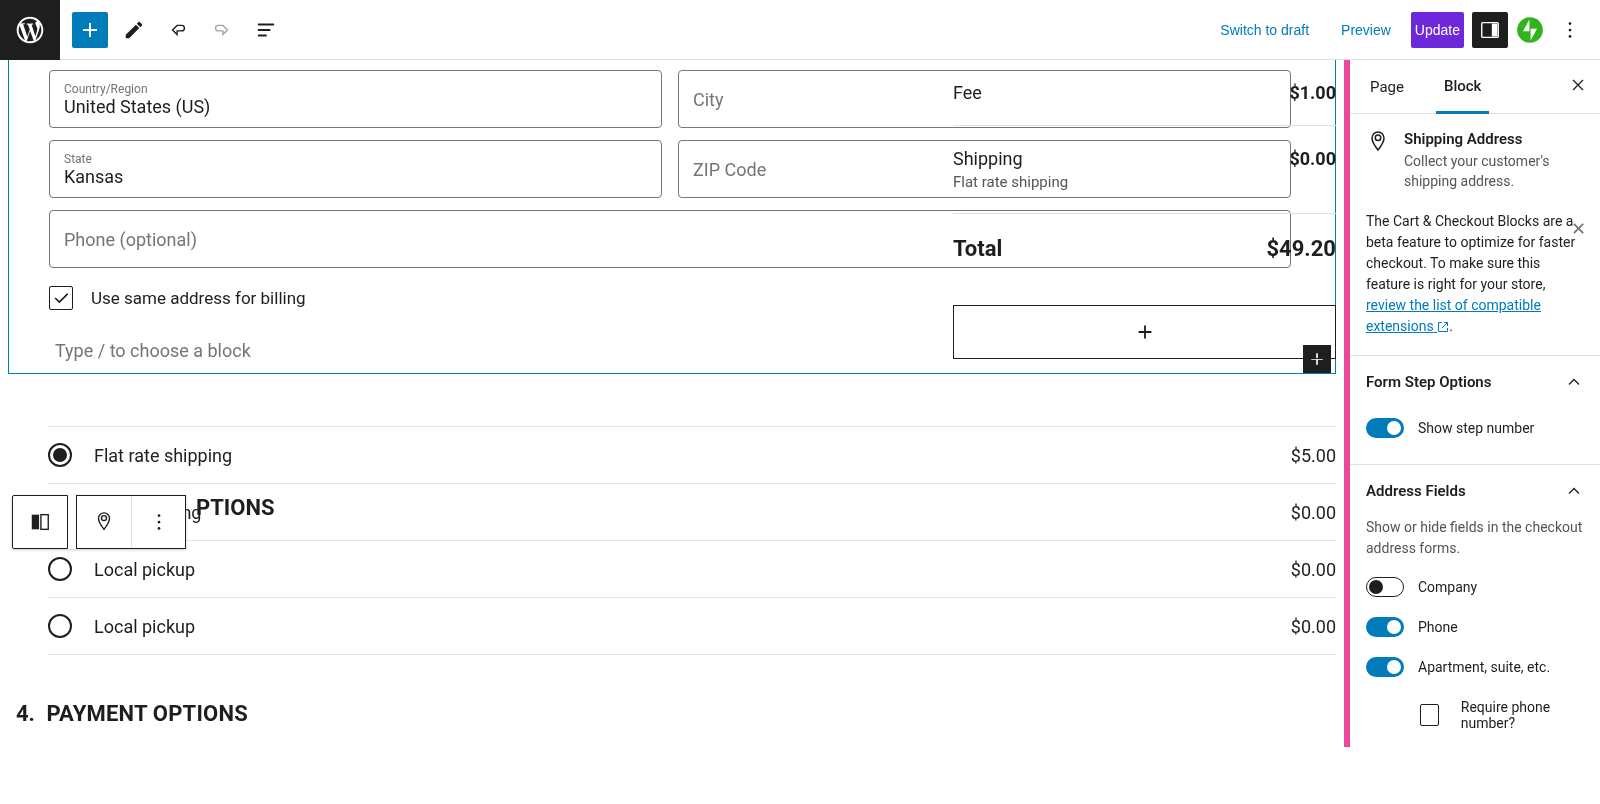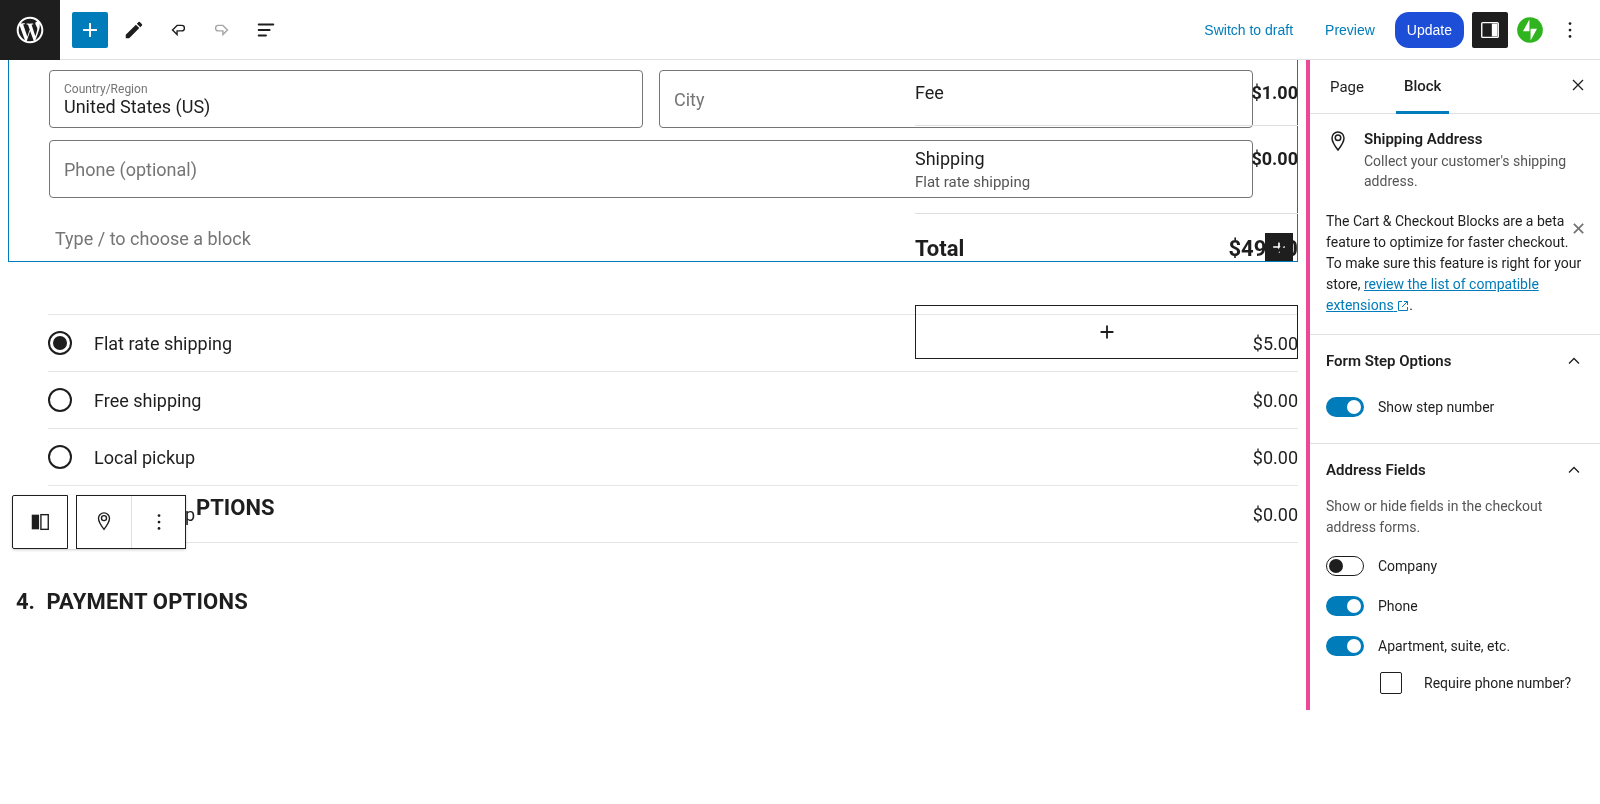--- a/index.html
+++ b/index.html
@@ -7,27 +7,27 @@
     
     .top-bar { display: flex; align-items: center; height: 60px; border-bottom: 1px solid #e0e0e0; }
     .wp-logo { width: 60px; height: 60px; background: #1e1e1e; display: flex; align-items: center; justify-content: center; }
     .wp-logo svg { width: 32px; height: 32px; fill: #fff; }
     .toolbar-left { display: flex; align-items: center; gap: 8px; padding: 0 12px; }
     .toolbar-btn { width: 36px; height: 36px; display: flex; align-items: center; justify-content: center; background: transparent; border: none; cursor: pointer; border-radius: 2px; }
     .toolbar-btn.add { background: #007cba; color: #fff; }
     .toolbar-btn.add svg { fill: #fff; }
     .toolbar-right { margin-left: auto; display: flex; align-items: center; gap: 8px; padding-right: 12px; }
     .link-btn { background: none; border: none; color: #007cba; font-size: 14px; padding: 8px 12px; cursor: pointer; }
-    .update-btn { background: #1d4ed8; color: #fff; border: none; padding: 10px 12px; font-size: 14px; cursor: pointer; border-radius: 14px; }
+    .update-btn { background: #6d28d9; color: #fff; border: none; padding: 10px 4px; font-size: 14px; cursor: pointer; border-radius: 2px; }
     .icon-btn-dark { width: 36px; height: 36px; background: #1e1e1e; display: flex; align-items: center; justify-content: center; border-radius: 2px; cursor: pointer; }
     .jetpack-icon { width: 28px; height: 28px; }
 
     .main-layout { display: flex; }
     .editor-area { flex: 1; padding: 0 8px; position: relative; }
-    .sidebar { width: 294px; border-left: 4px solid #ec4899; }
+    .sidebar { width: 256px; border-left: 6px solid #ec4899; }
 
     .selected-block { border: 1.5px solid #007cba; border-top: none; padding: 10px 44px 12px 40px; min-width: 760px; }
     .field-row { display: flex; gap: 16px; margin-bottom: 12px; }
     .txt-field { flex: 1; border: 1px solid #757575; border-radius: 4px; padding: 6px 14px; min-height: 58px; display: flex; flex-direction: column; justify-content: center; }
     .txt-field.filled .fl-label { font-size: 12px; color: #757575; }
     .txt-field .fl-value { font-size: 18px; }
     .txt-field.empty .fl-placeholder { font-size: 18px; color: #757575; }
     .full-field { width: 100%; }
     .checkbox-row { display: flex; align-items: center; gap: 18px; margin-top: 18px; }
     .chk { width: 24px; height: 24px; border: 1.5px solid #1e1e1e; border-radius: 2px; display: flex; align-items: center; justify-content: center; }
@@ -82,21 +82,21 @@
     .sb-panel-title { font-weight: 600; font-size: 15px; }
     .sb-panel-body { padding: 0 16px 16px 16px; }
     .sb-toggle-row { display: flex; align-items: center; gap: 14px; padding: 10px 0; }
     .toggle { width: 38px; height: 20px; border-radius: 10px; position: relative; cursor: pointer; flex-shrink: 0; }
     .toggle.on { background: #007cba; }
     .toggle.off { background: #fff; border: 1.5px solid #1e1e1e; }
     .toggle::after { content: ""; position: absolute; width: 14px; height: 14px; border-radius: 50%; top: 3px; }
     .toggle.on::after { background: #fff; right: 3px; }
     .toggle.off::after { background: #1e1e1e; left: 2px; top: 1.5px; width: 14px; height: 14px; }
     .sb-help { font-size: 14px; color: #555; margin-bottom: 8px; line-height: 1.5; }
-    .sb-chk-row { display: flex; align-items: center; gap: 22px; margin-left: 54px; margin-top: 6px;}
+    .sb-chk-row { display: flex; align-items: center; gap: 22px; margin-left: 54px; margin-top: 12px;}
     .sb-chk { width: 22px; height: 22px; border: 1.5px solid #1e1e1e; border-radius: 2px; }
     .main-wrap { position: relative; min-width: 760px; }
 
     .payment-header { margin-top: 28px; }
     .options-partial { font-size: 22px; font-weight: 700; margin-left: 170px; }
   </style>
 </head>
 <body>
 
 <div class="top-bar">
@@ -163,23 +163,40 @@
         <div class="field-row">
           <div class="txt-field filled">
             <span class="fl-label">Country/Region</span>
             <span class="fl-value">United States (US)</span>
           </div>
           <div class="txt-field empty">
             <span class="fl-placeholder">City</span>
           </div>
         </div>
         <div class="field-row">
+          <div class="txt-field filled">
+            <span class="fl-label">State</span>
+            <span class="fl-value">Kansas</span>
+          </div>
+          <div class="txt-field empty">
+            <span class="fl-placeholder">ZIP Code</span>
+          </div>
+        </div>
+        <div class="field-row">
           <div class="txt-field empty full-field">
             <span class="fl-placeholder">Phone (optional)</span>
           </div>
+        </div>
+        <div class="checkbox-row">
+          <div class="chk">
+            <svg viewBox="0 0 24 24">
+                <path d="M5 12l5 5L20 7" fill="none" stroke="#1e1e1e" stroke-width="2"></path>
+              </svg>
+          </div>
+          <span style="font-size:17px">Use same address for billing</span>
         </div>
         <div class="block-prompt">
           <span class="block-prompt-text">Type / to choose a block</span>
           <div class="block-add">
             <svg viewBox="0 0 24 24">
                 <path d="M11 5h2v6h6v2h-6v6h-2v-6H5v-2h6z"></path>
               </svg>
           </div>
         </div>
       </div>

